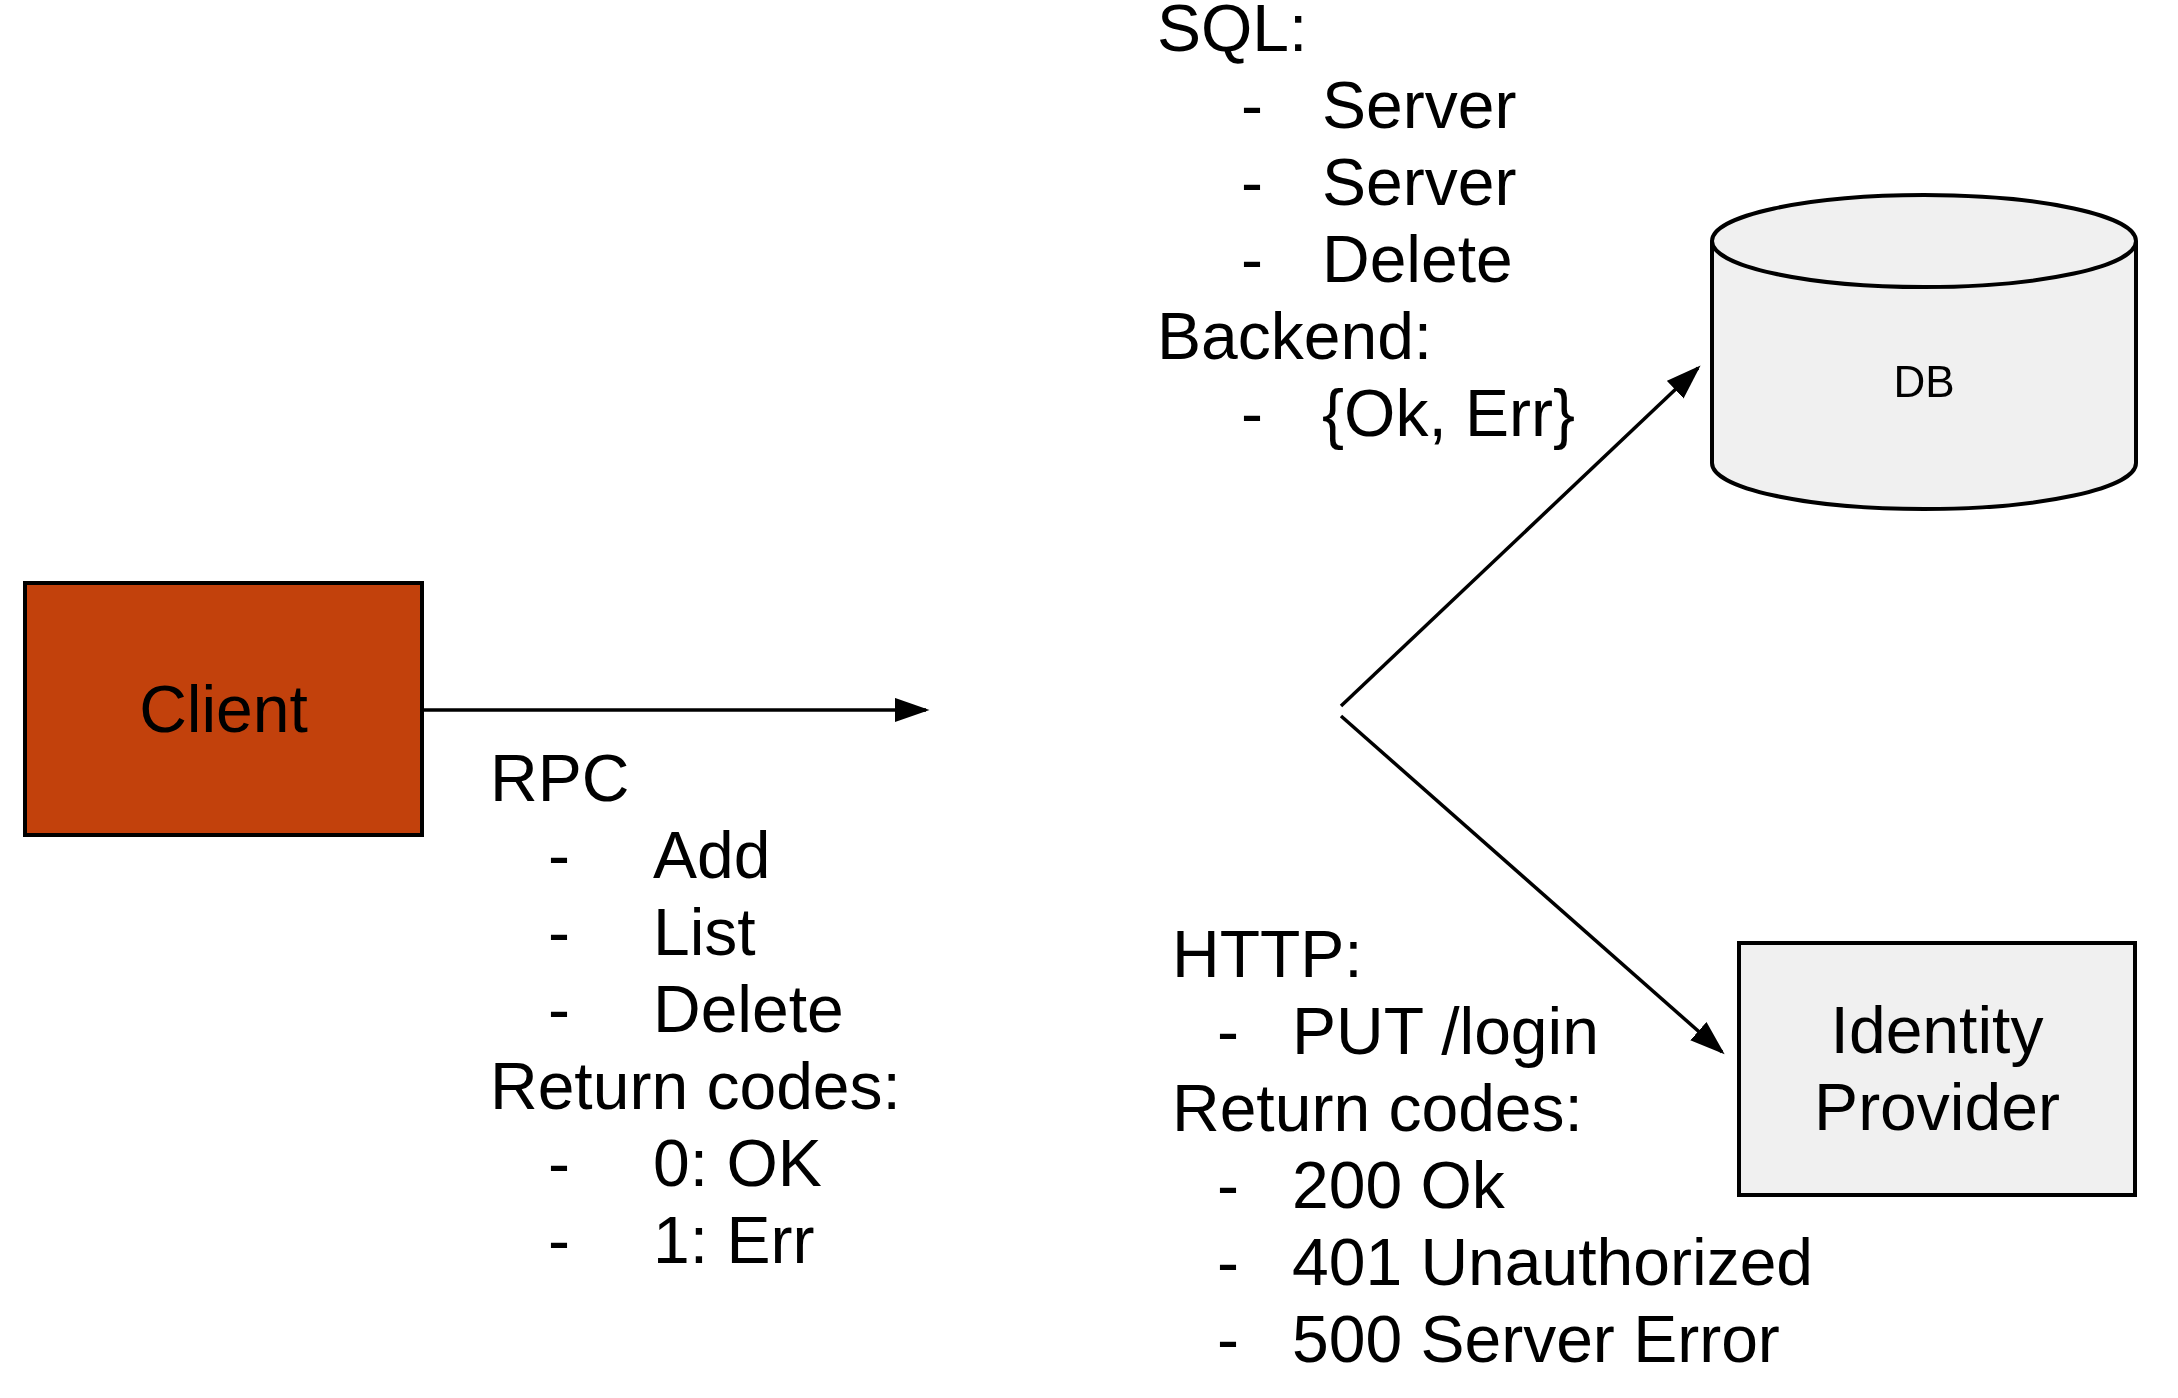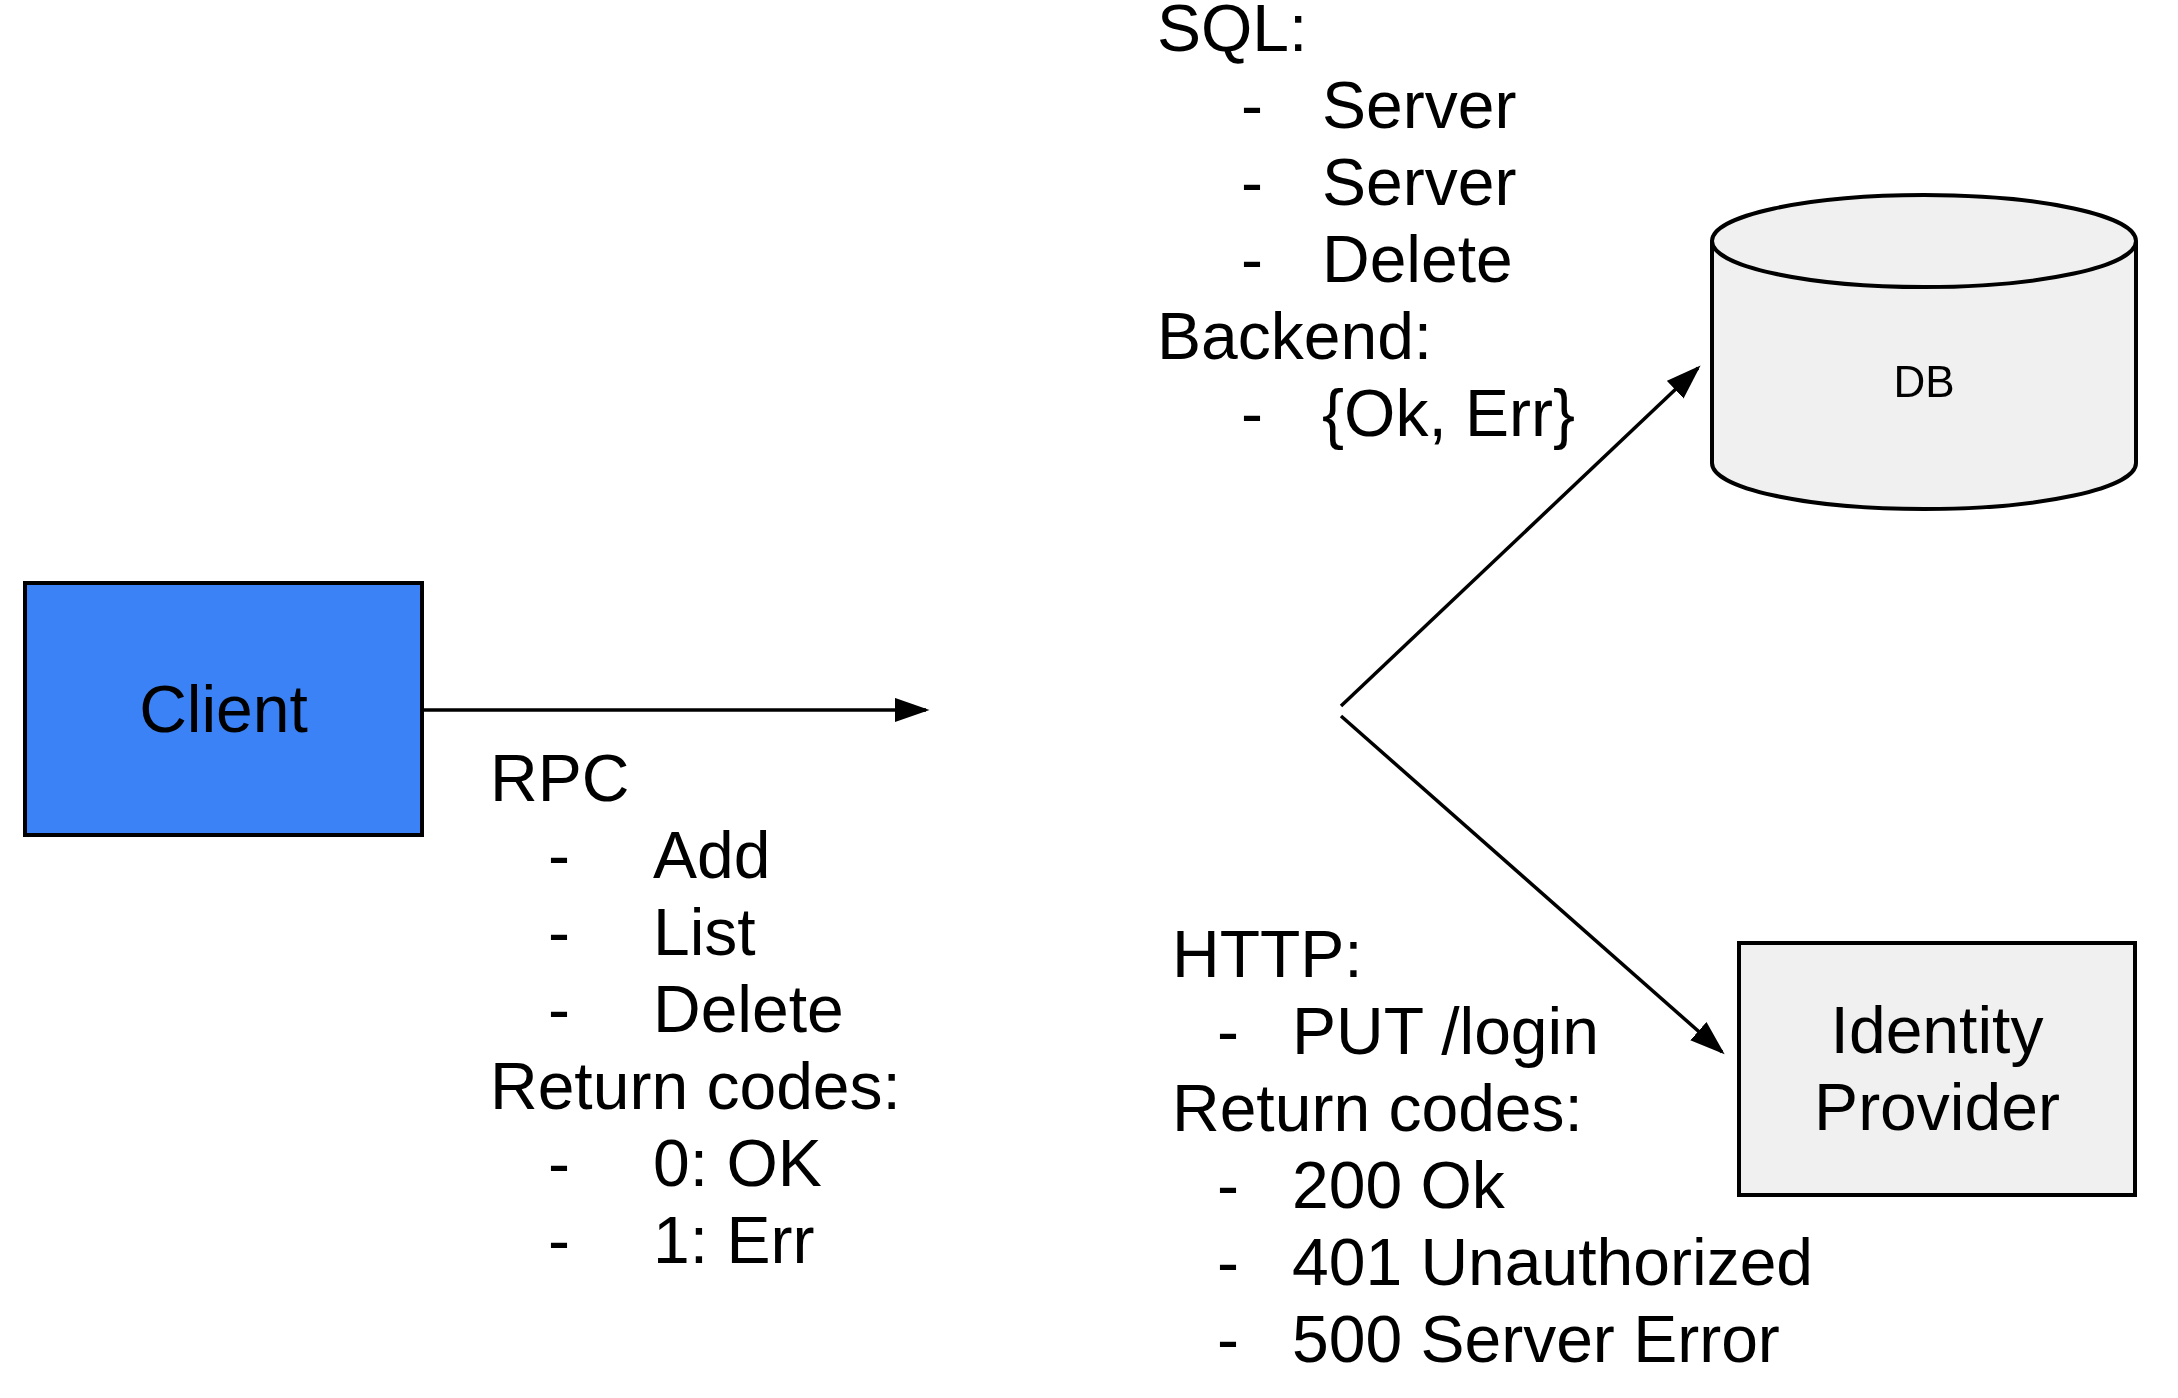--- a/index.html
+++ b/index.html
@@ -28,21 +28,21 @@
     position: absolute;
     box-sizing: border-box;
     border: 4px solid #000000;
     display: flex;
     align-items: center;
     justify-content: center;
     text-align: center;
     font-size: 66px;
     line-height: 77px;
   }
-  #client-box, #backend-box { background: #3b82f6; }
+  #client-box, #backend-box { background: #c2410c; }
   #idp-box { background: #F0F0F0; }
   #client-box  { left: 23px;   top: 581px; width: 401px; height: 256px; }
   #backend-box { left: 938px;  top: 581px; width: 401px; height: 256px; }
   #idp-box     { left: 1737px; top: 941px; width: 400px; height: 256px; padding: 16px 40px; }
   
   #db-node {
     position: absolute;
     left: 1709px; top: 192px;
     width: 430px; height: 320px;
   }

